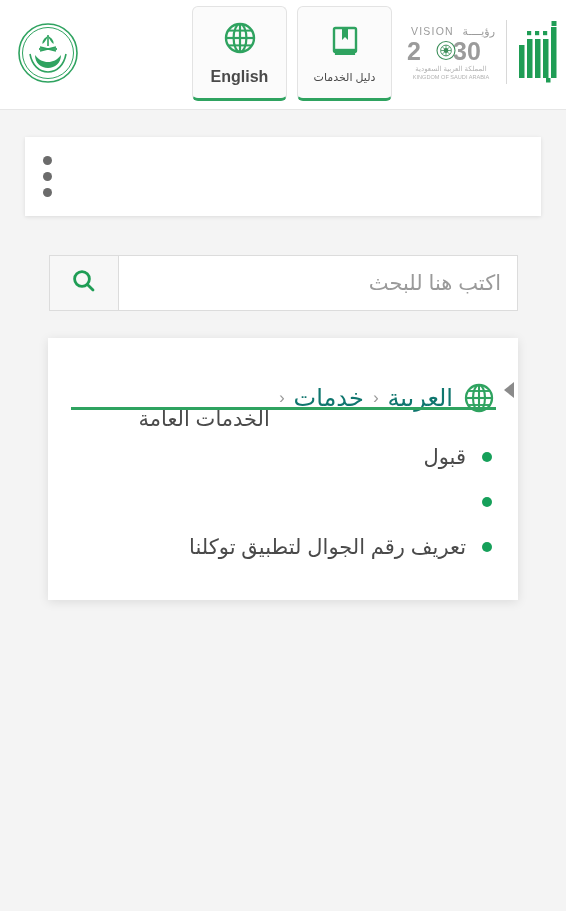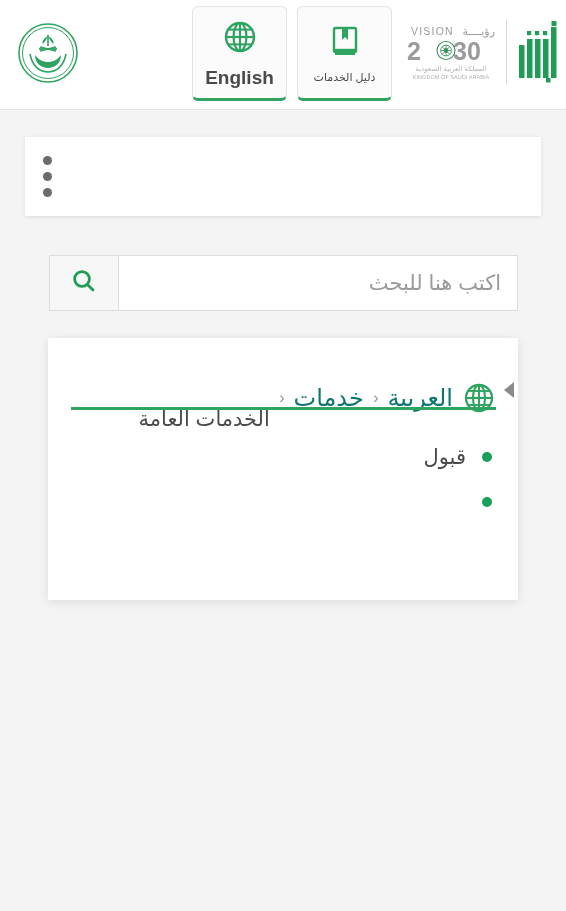--- a/index.html
+++ b/index.html
@@ -53,21 +53,21 @@
     border-radius: 6px;
     display: flex;
     flex-direction: column;
     align-items: center;
     justify-content: center;
     gap: 9px;
     cursor: pointer;
   }
 
   .hbtn .hbtn-label {
-    font-size: 19px;
+    font-size: 16px;
     color: #4a4a4a;
     font-weight: bold;
     line-height: 1;
   }
 
   .hbtn.rtl .hbtn-label { direction: rtl; font-weight: normal; font-size: 11px; }
 
   .vision-logo {
     position: absolute;
     left: 405px;
@@ -397,20 +397,24 @@
   <div class="bc-underline"></div>
 
   <div class="menu-list">
     <div class="menu-item">
       <span class="menu-bullet"></span>
       <span class="menu-text">قبول</span>
     </div>
     <div class="menu-item">
       <span class="menu-bullet"></span>
     </div>
+    <div class="menu-item">
+      <span class="menu-bullet"></span>
+      <span class="menu-text">تعريف رقم الجوال لتطبيق توكلنا</span>
+    </div>
   </div>
 
 </div>
 
 <div class="carousel">
 
   
 
   
 

